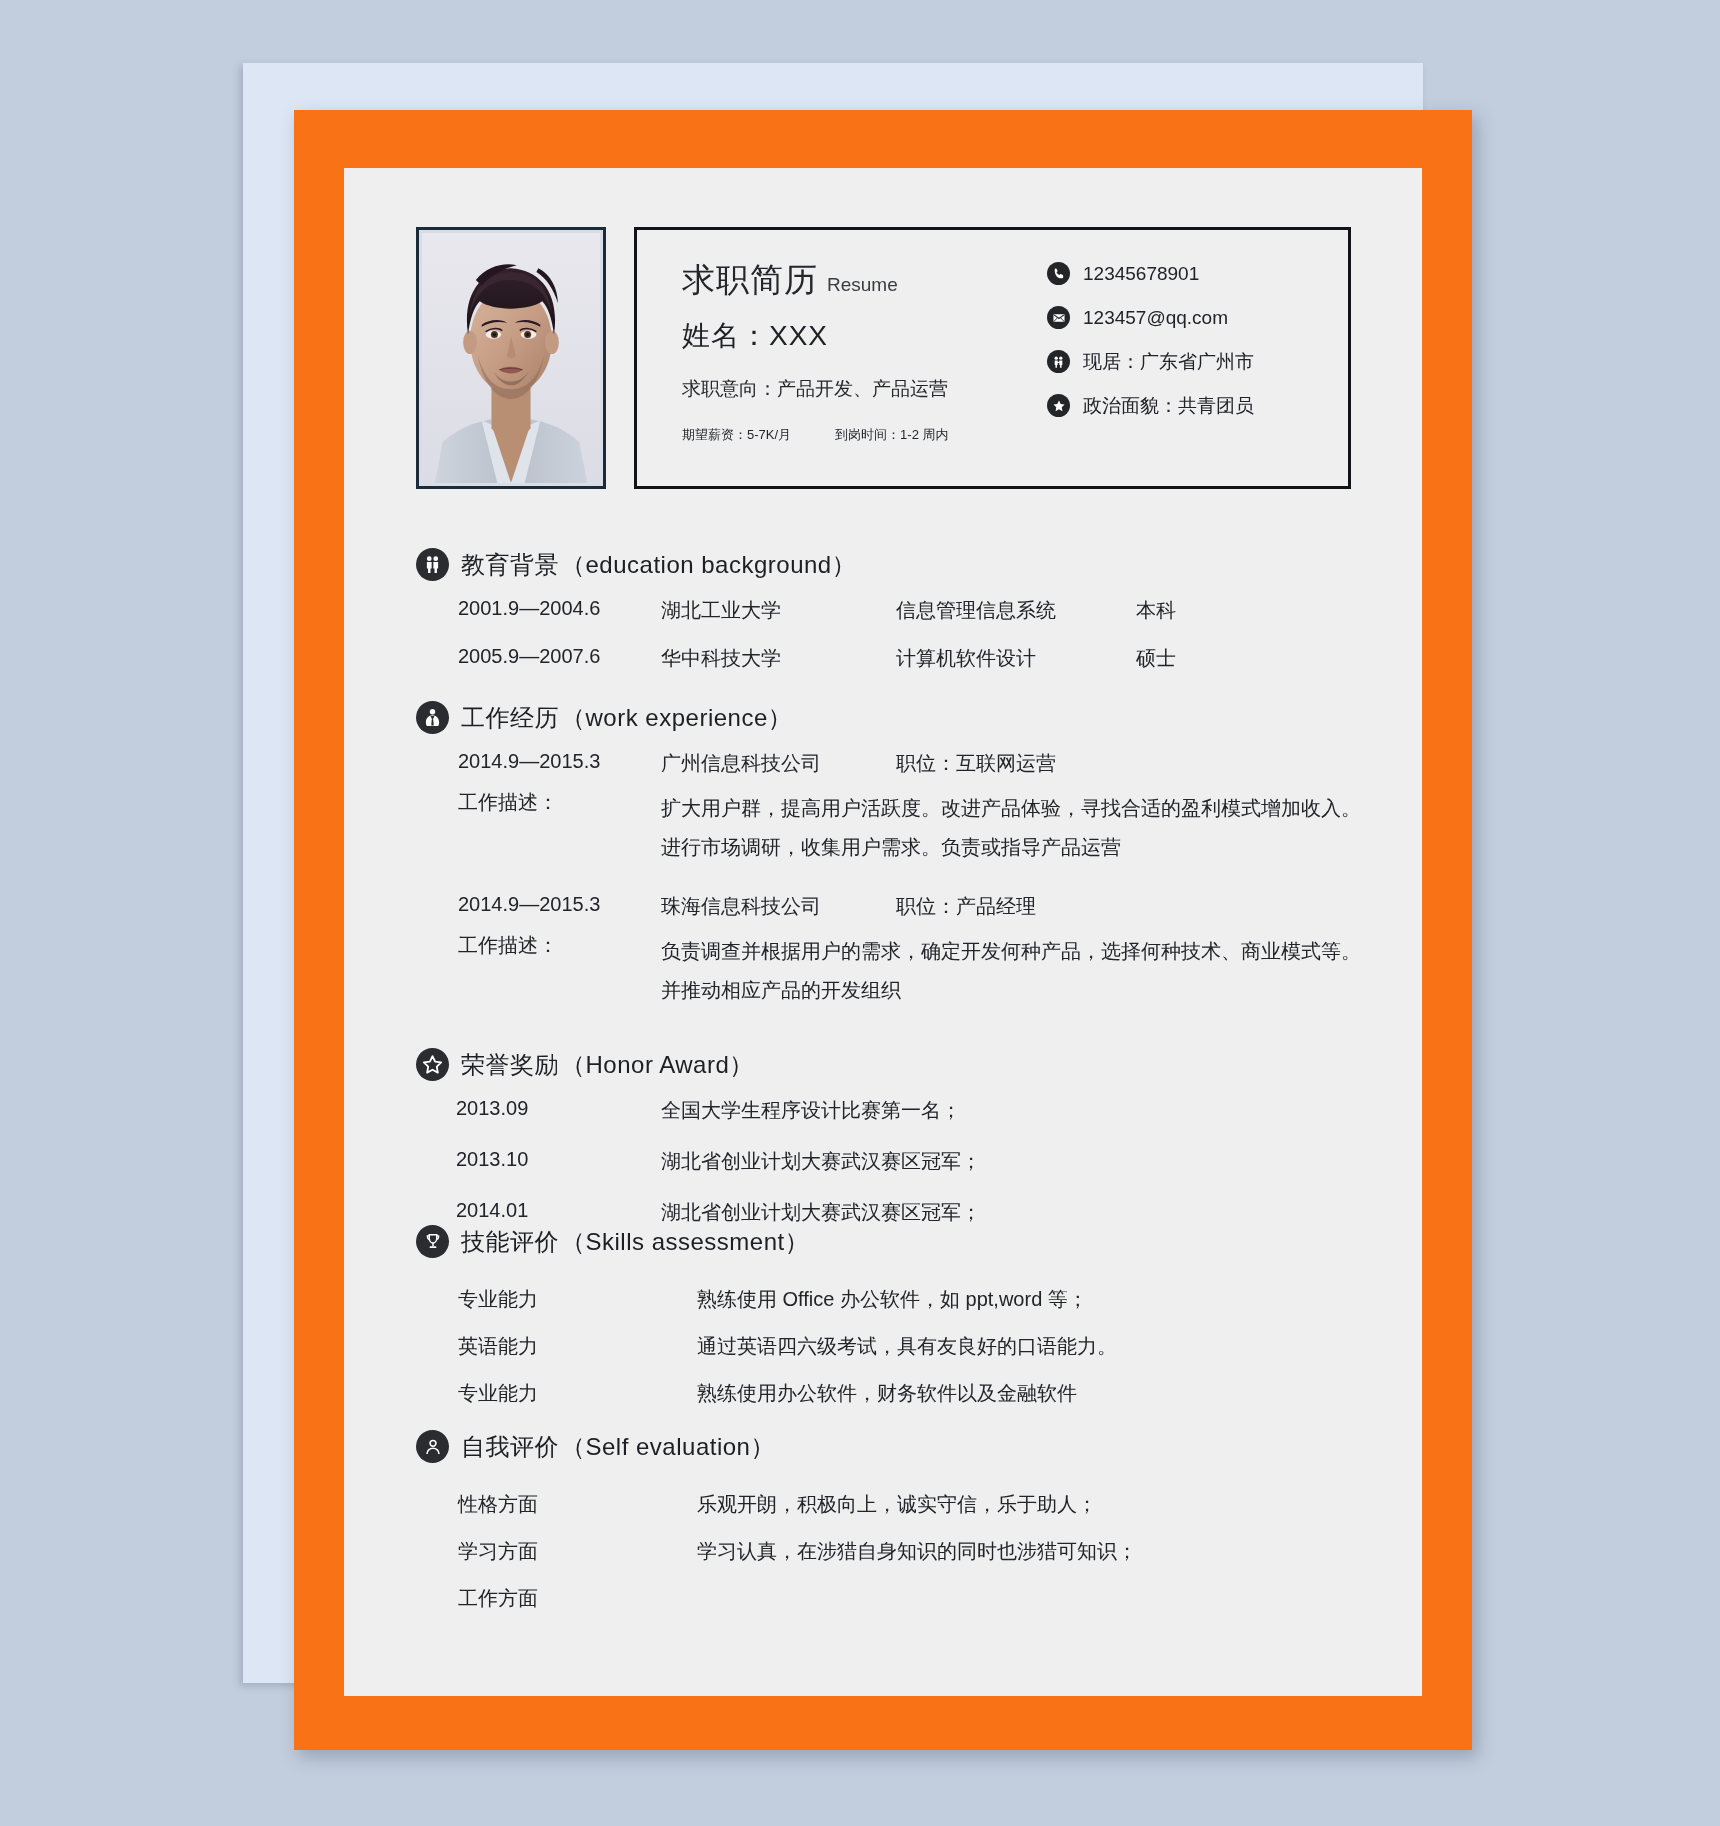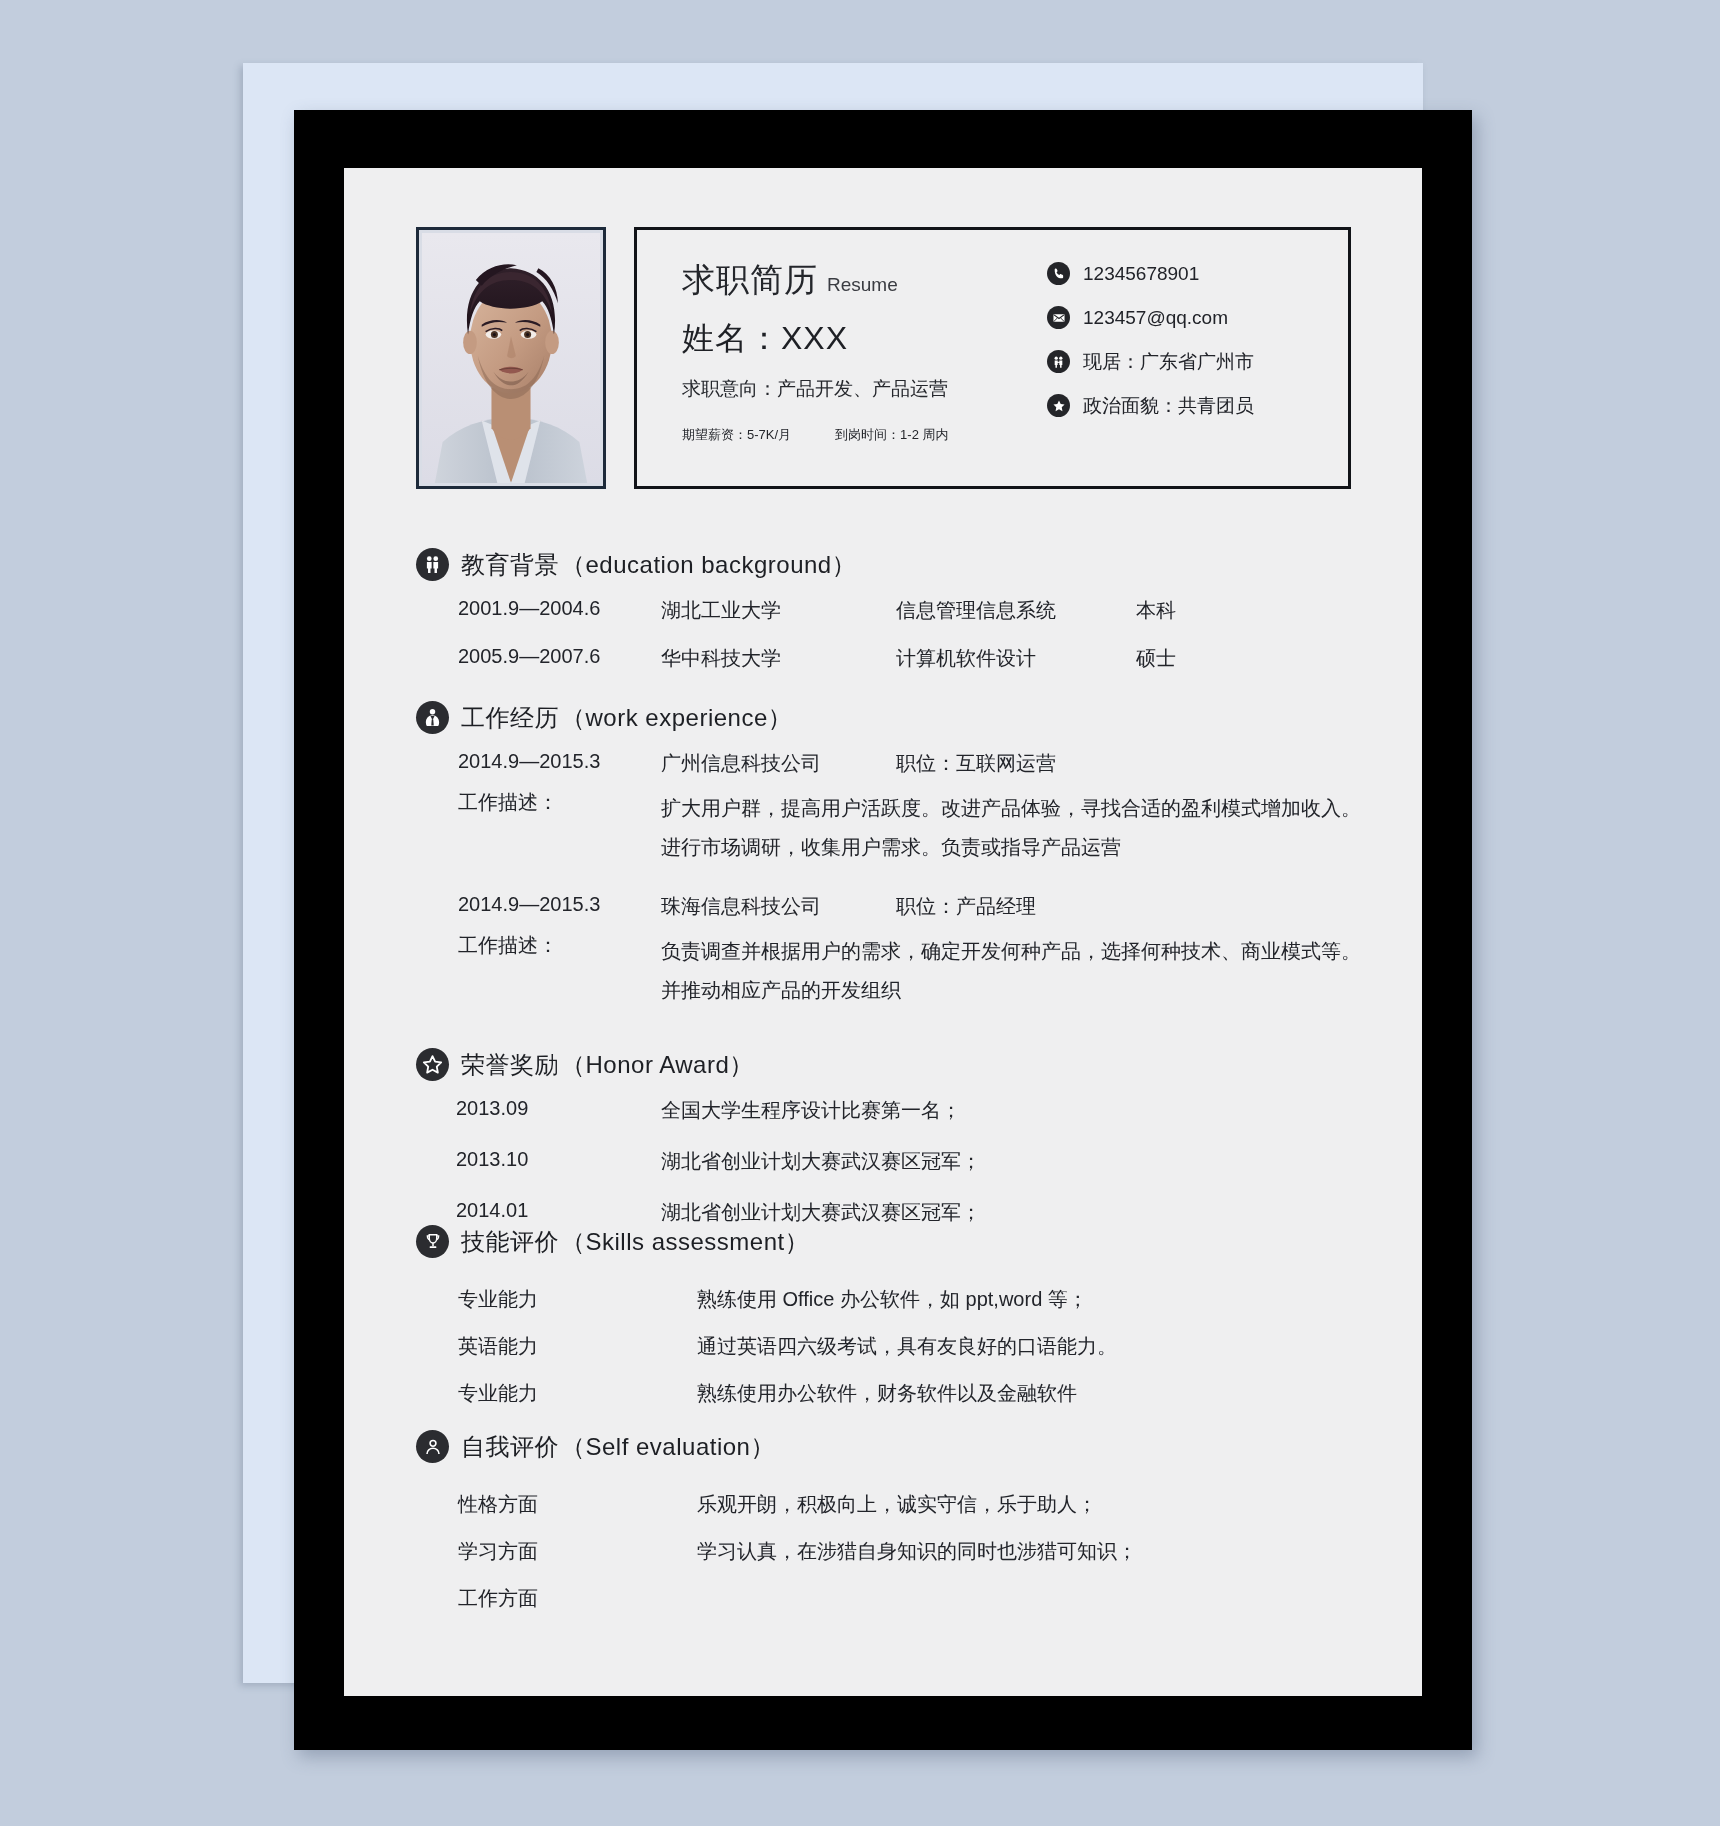--- a/index.html
+++ b/index.html
@@ -24,21 +24,21 @@
     height: 1620px;
     background: #dce6f5;
     box-shadow: -3px 3px 7px rgba(90,105,130,0.30);
   }
   .white-page {
     position: absolute;
     left: 294px;
     top: 110px;
     width: 1178px;
     height: 1640px;
-    background: #000000;
+    background: #f97316;
     box-shadow: 5px 7px 16px rgba(80,95,120,0.38);
   }
   .gray-area {
     position: absolute;
     left: 344px;
     top: 168px;
     width: 1078px;
     height: 1528px;
     background: #efeff0;
   }
@@ -93,21 +93,21 @@
   }
   .title-en {
     font-size: 19px;
     color: #3a3c42;
     margin-left: 9px;
   }
   .name-line {
     position: absolute;
     left: 45px;
     top: 87px;
-    font-size: 32px;
+    font-size: 28px;
     color: #1e2025;
     white-space: nowrap;
     letter-spacing: 1px;
   }
   .intent-line {
     position: absolute;
     left: 45px;
     top: 146px;
     font-size: 19px;
     color: #25272c;

